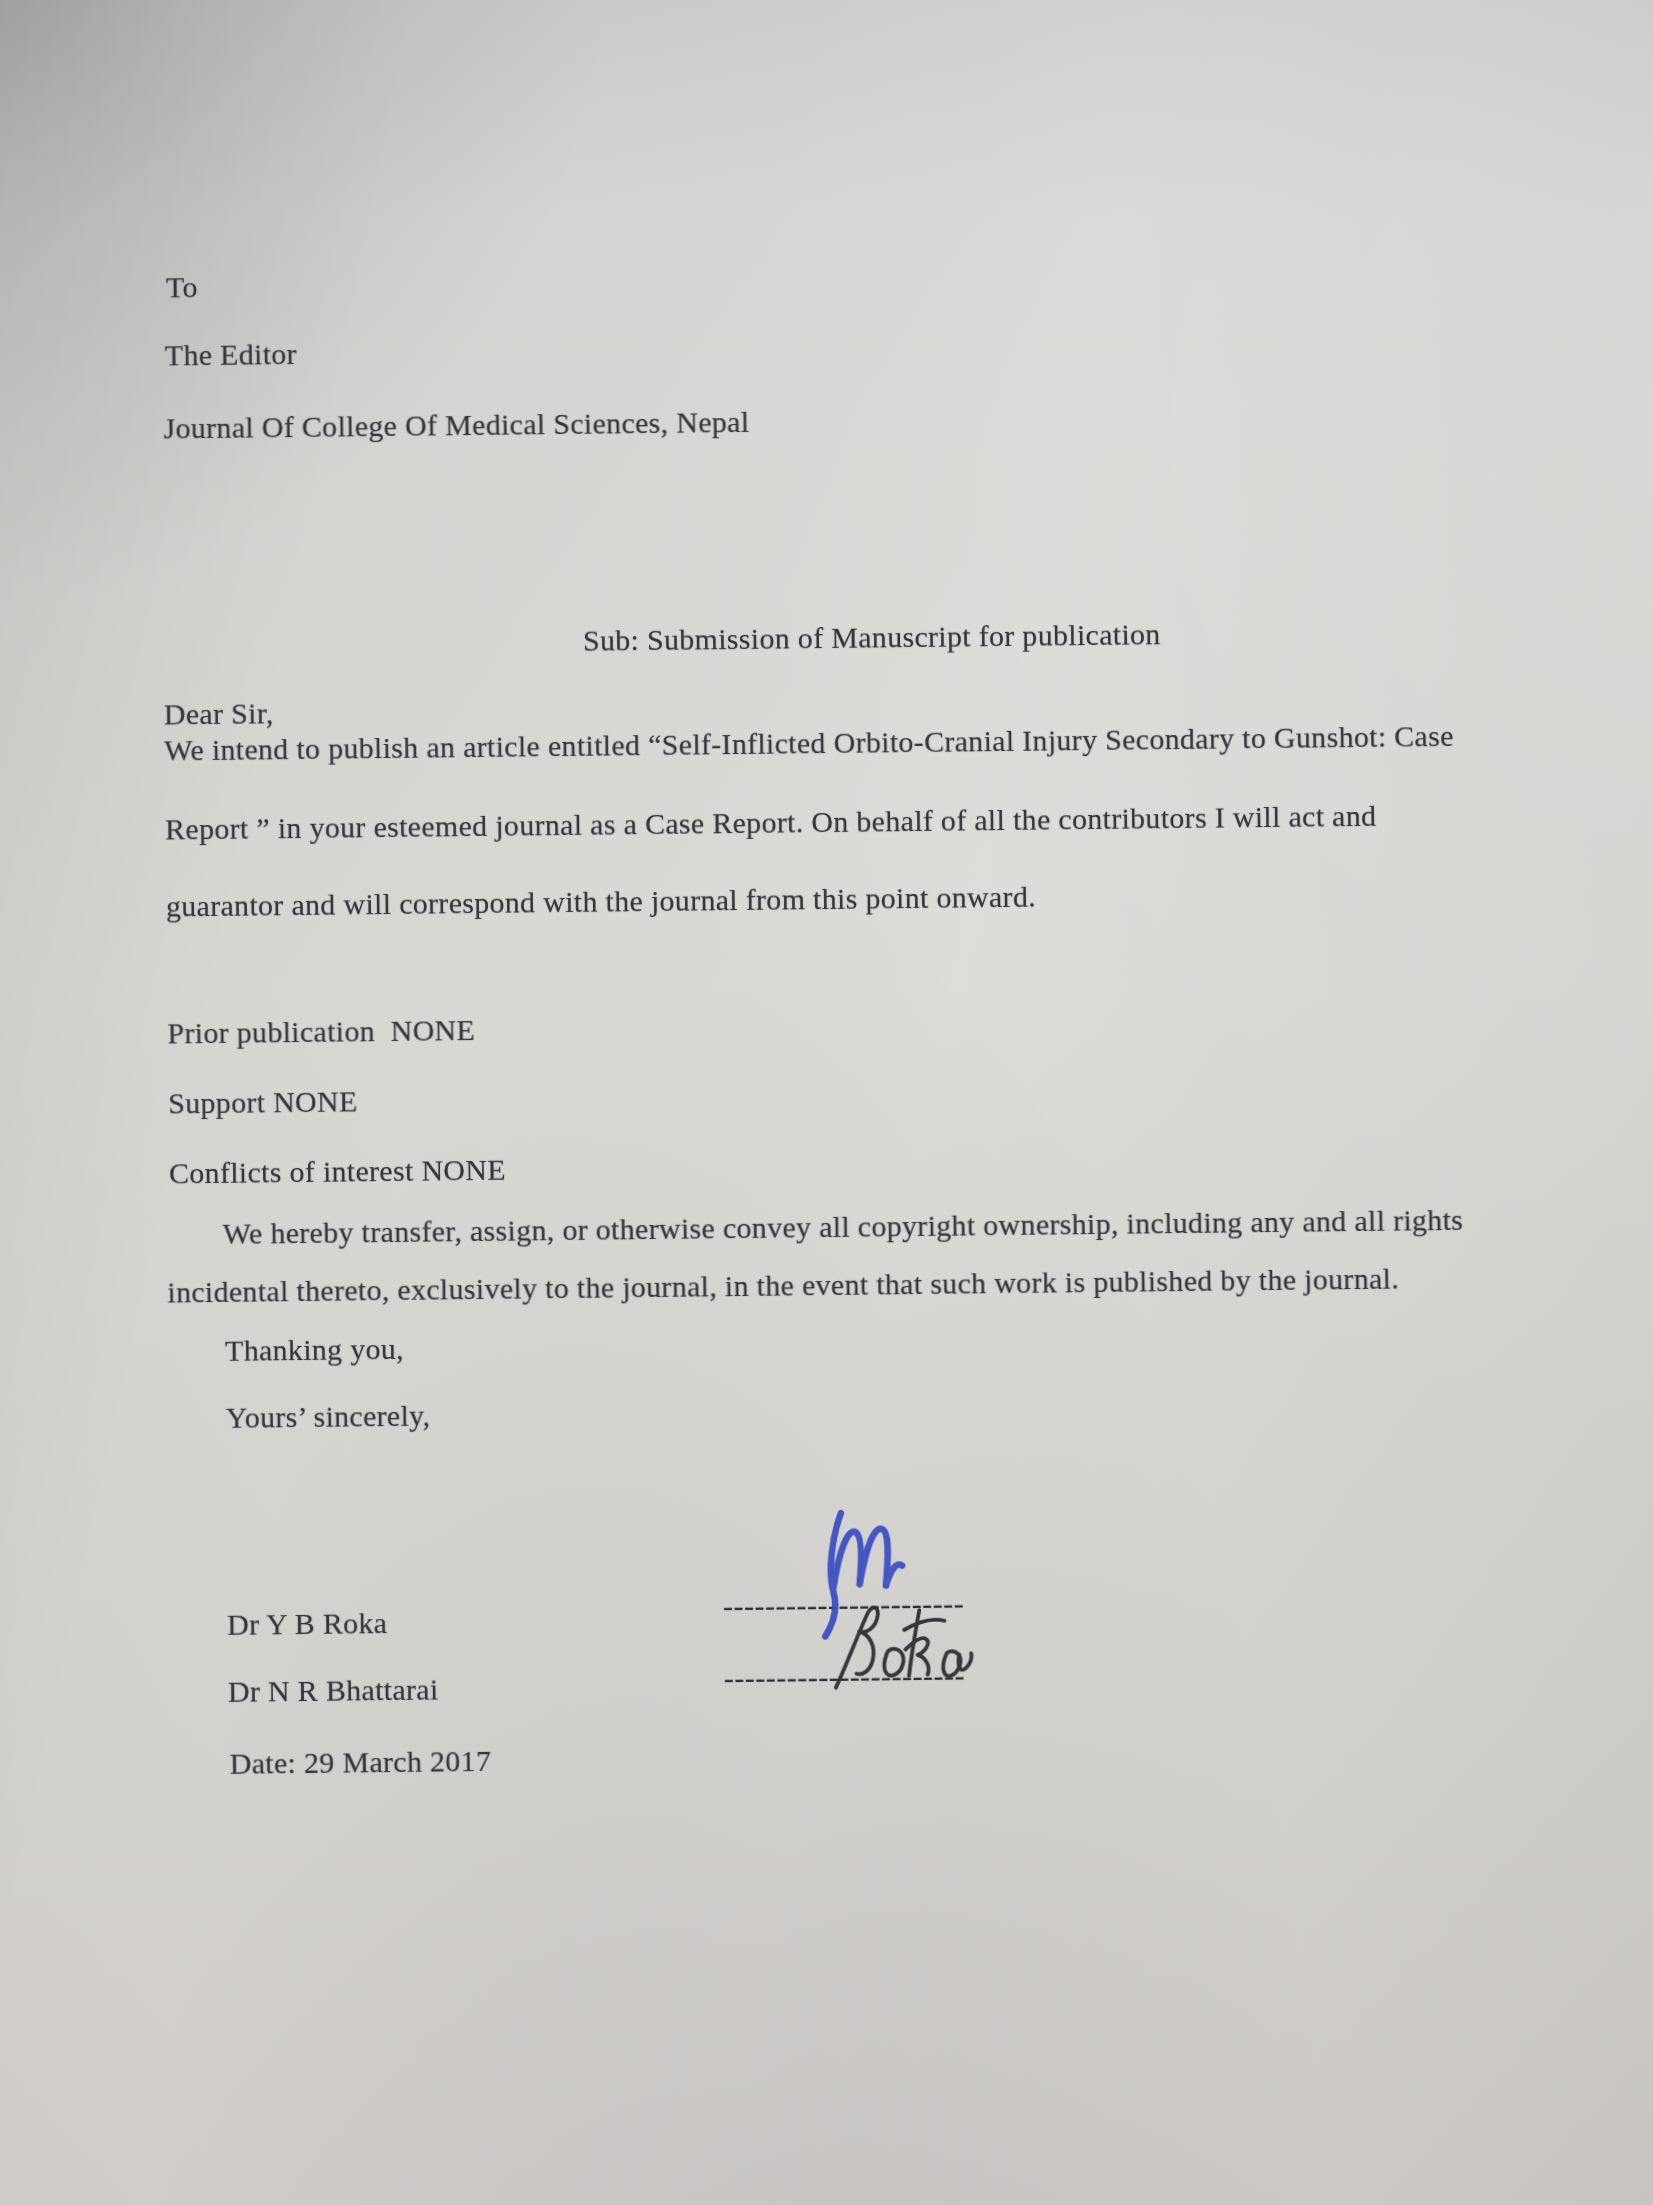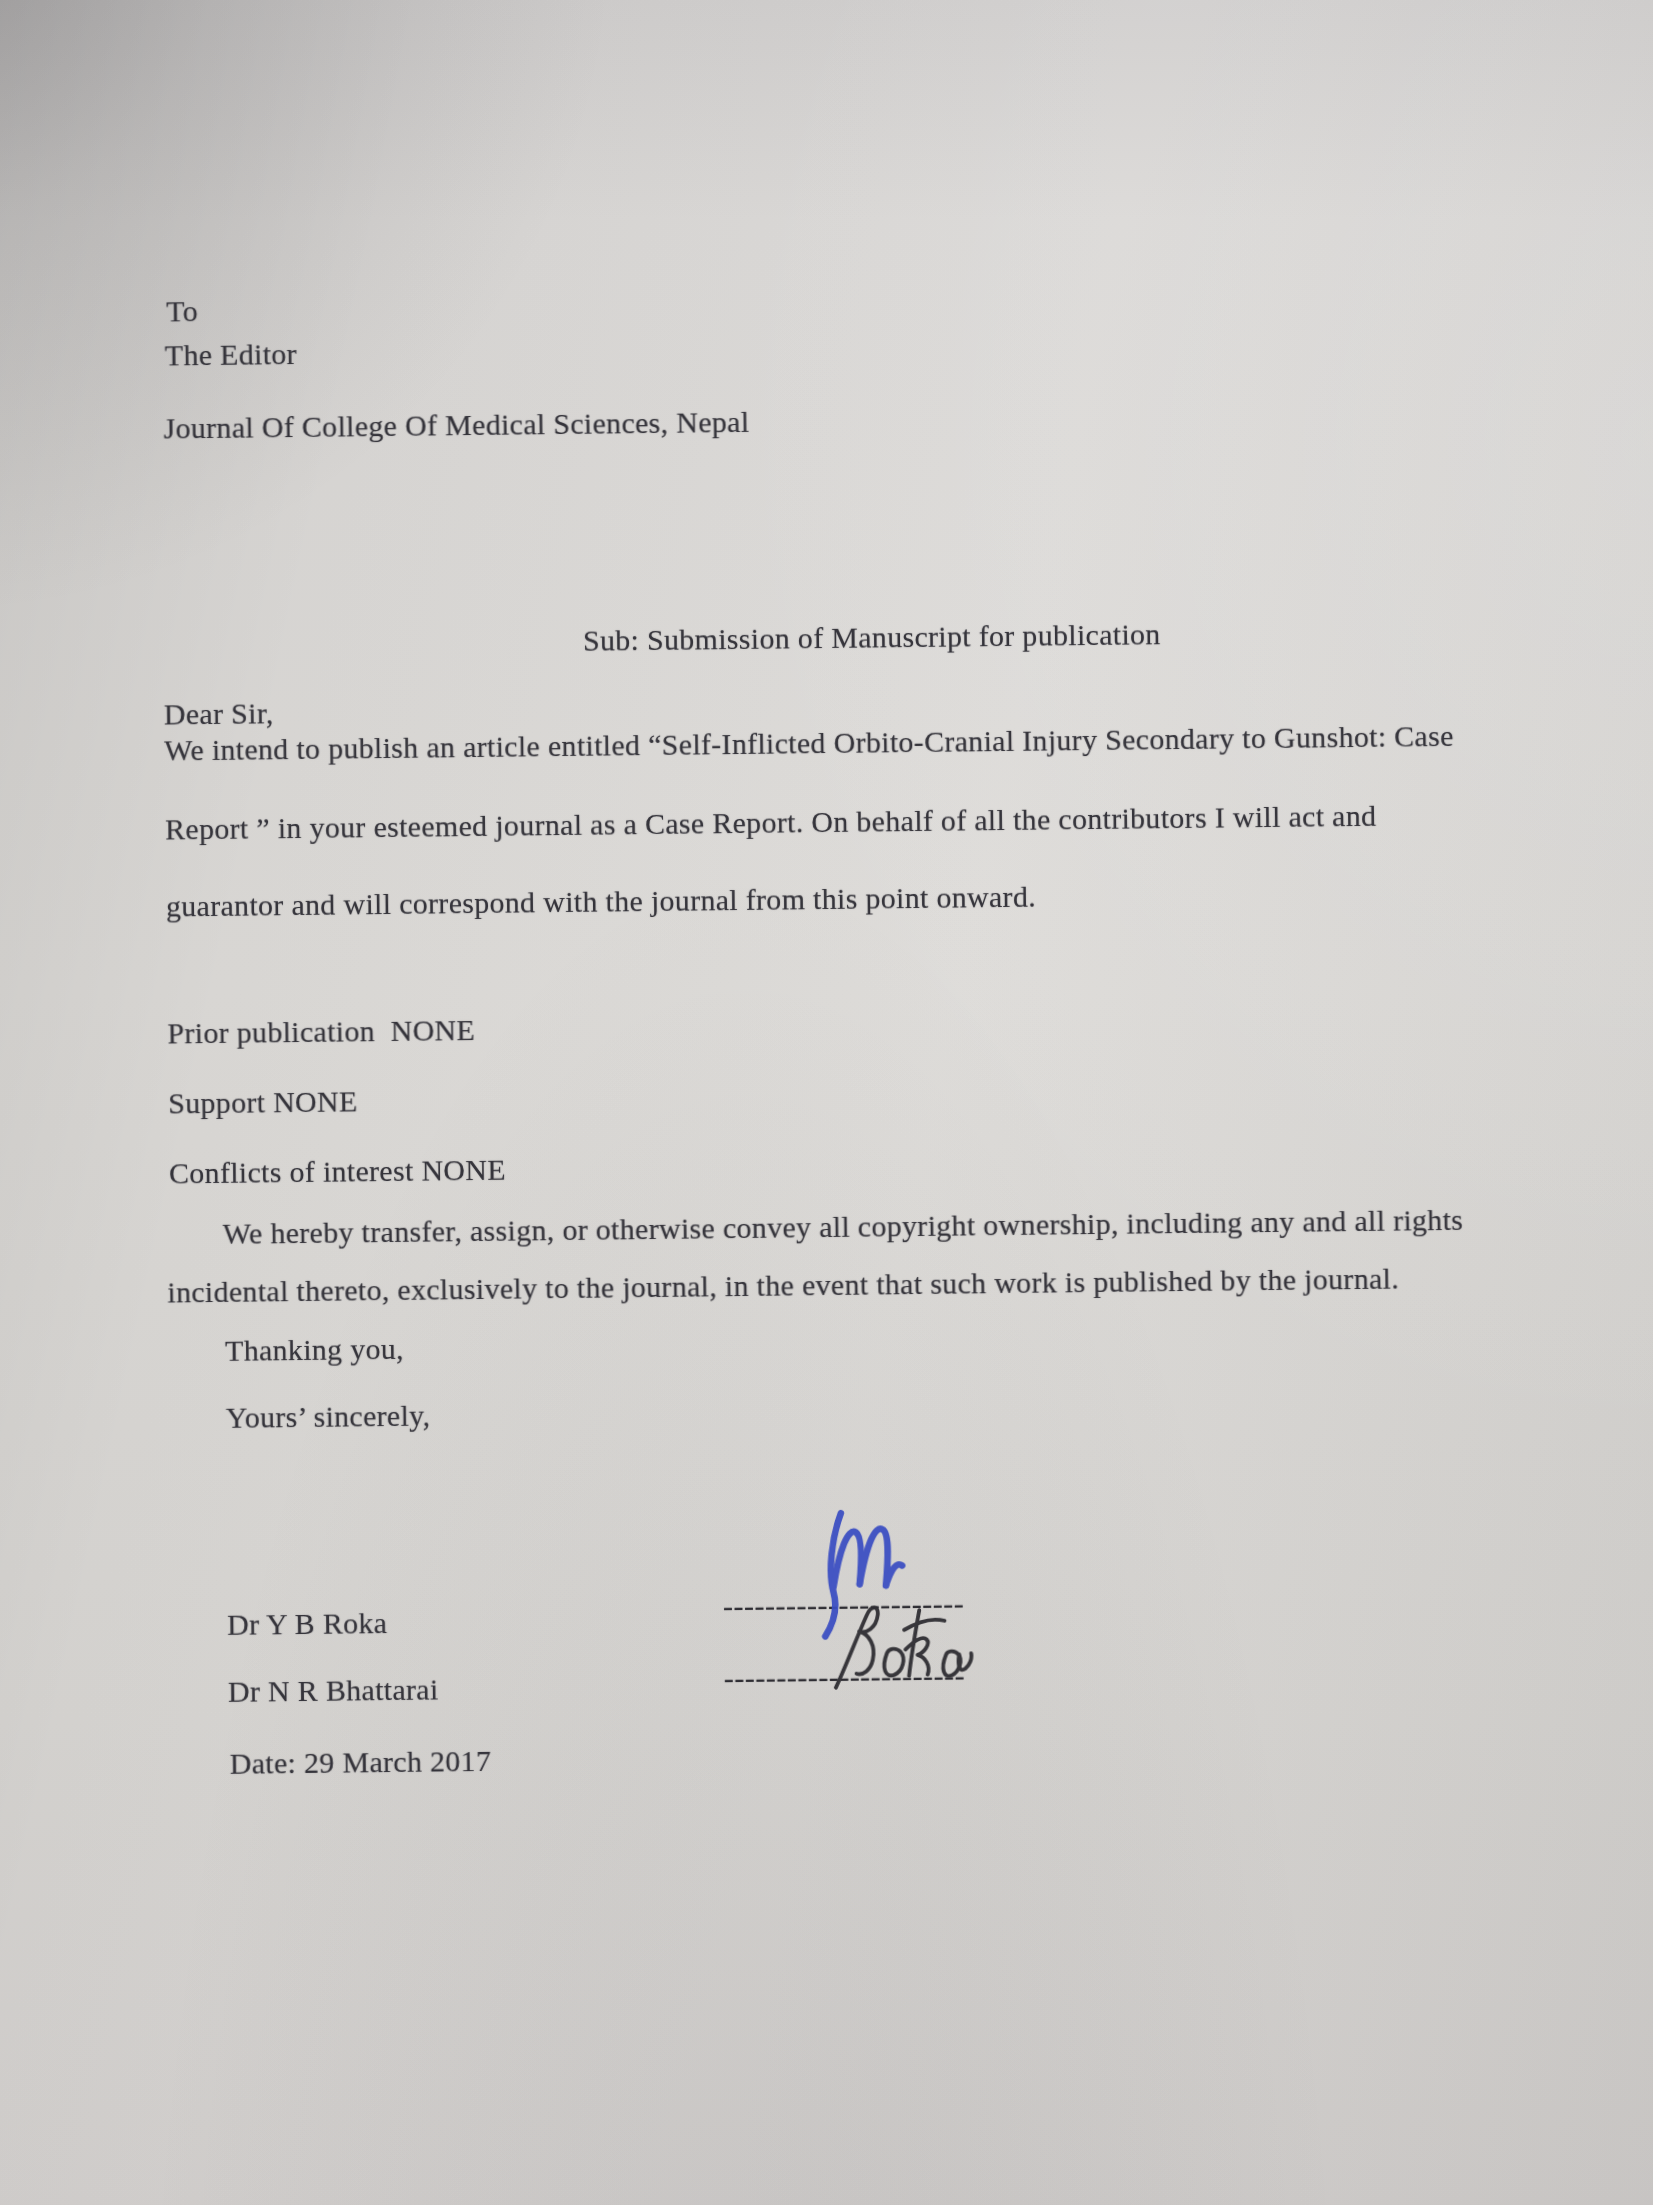--- a/index.html
+++ b/index.html
@@ -33,21 +33,21 @@
     position: absolute;
     font-size: 30px;
     color: #35343b;
     white-space: pre;
     letter-spacing: 0.3px;
     filter: blur(0.3px);
     text-shadow: 0 0 1.4px rgba(53,52,60,0.40);
   }
 
   
-  .l-to       { top: 263px;  left: 174px; margin-top: 24px; }
+  .l-to       { top: 263px;  left: 174px; }
   .l-editor   { top: 331px;  left: 172px; }
   .l-journal  { top: 404px;  left: 170px; }
 
   
   .l-subject  { top: 621px; left: 587px; }
 
   
   .l-salutation { top: 690px; left: 167px; }
   .l-body1      { top: 726px; left: 167px; }
   .l-body2      { top: 805px; left: 167px; }

